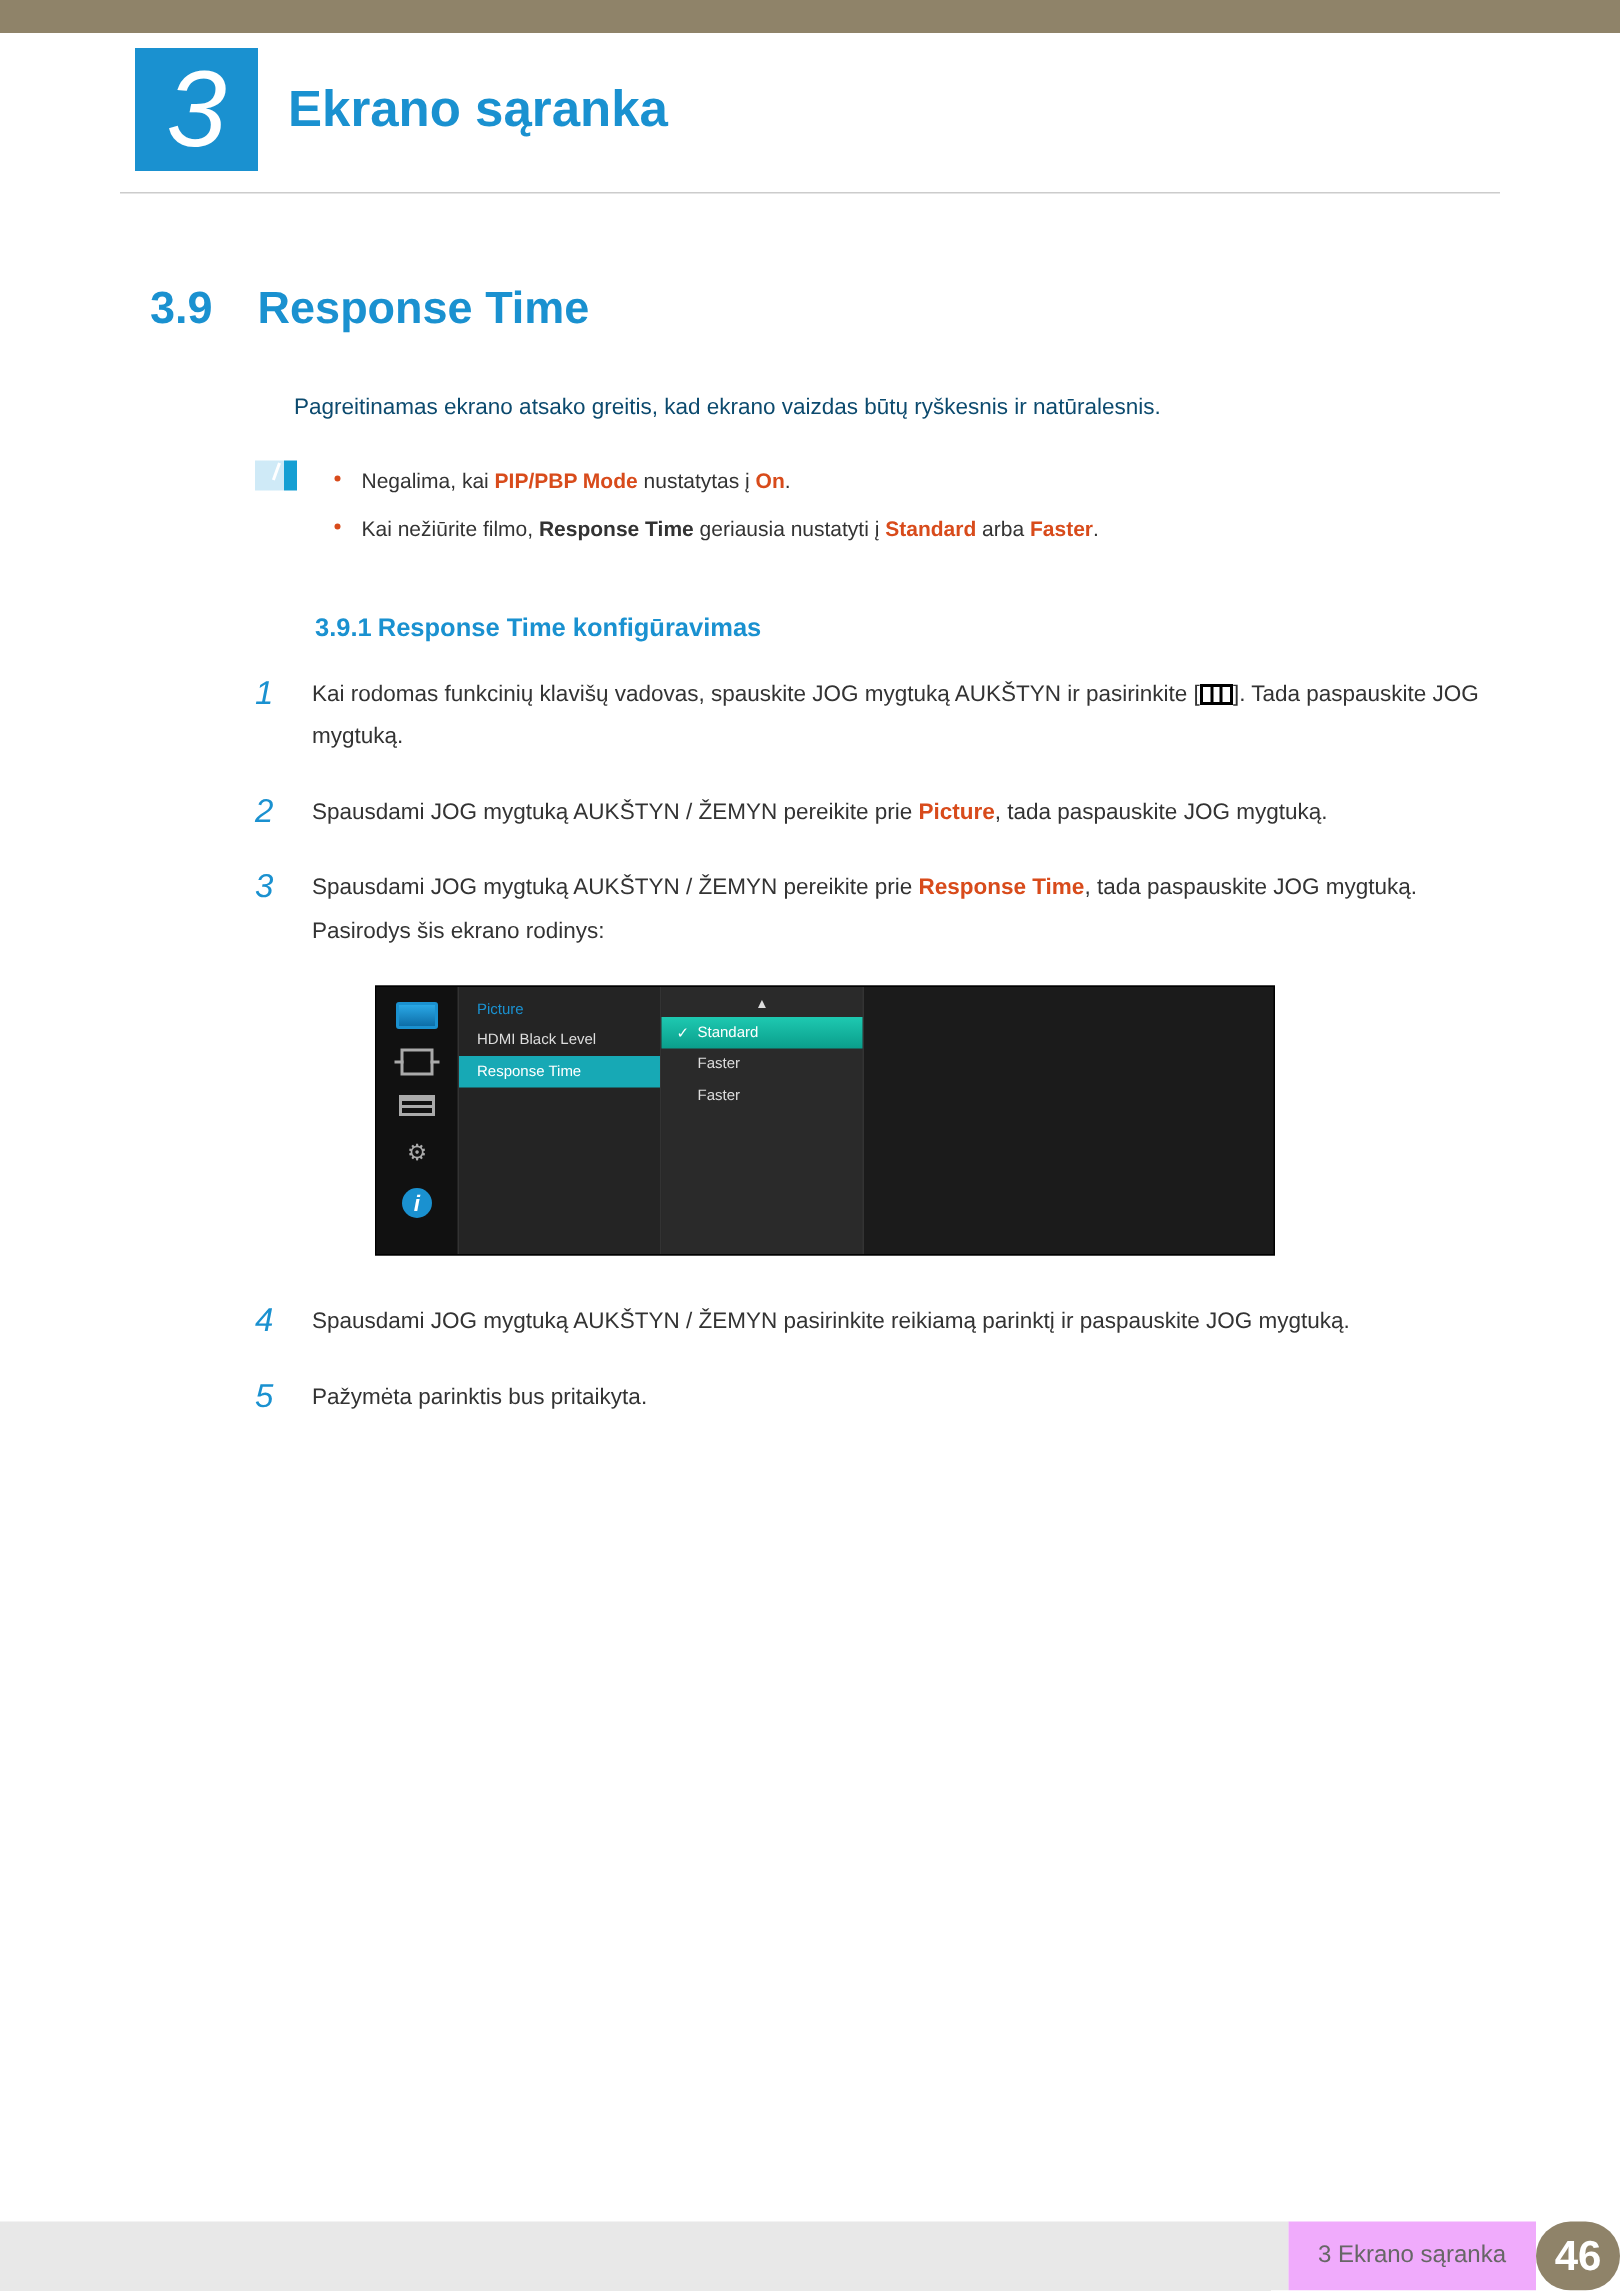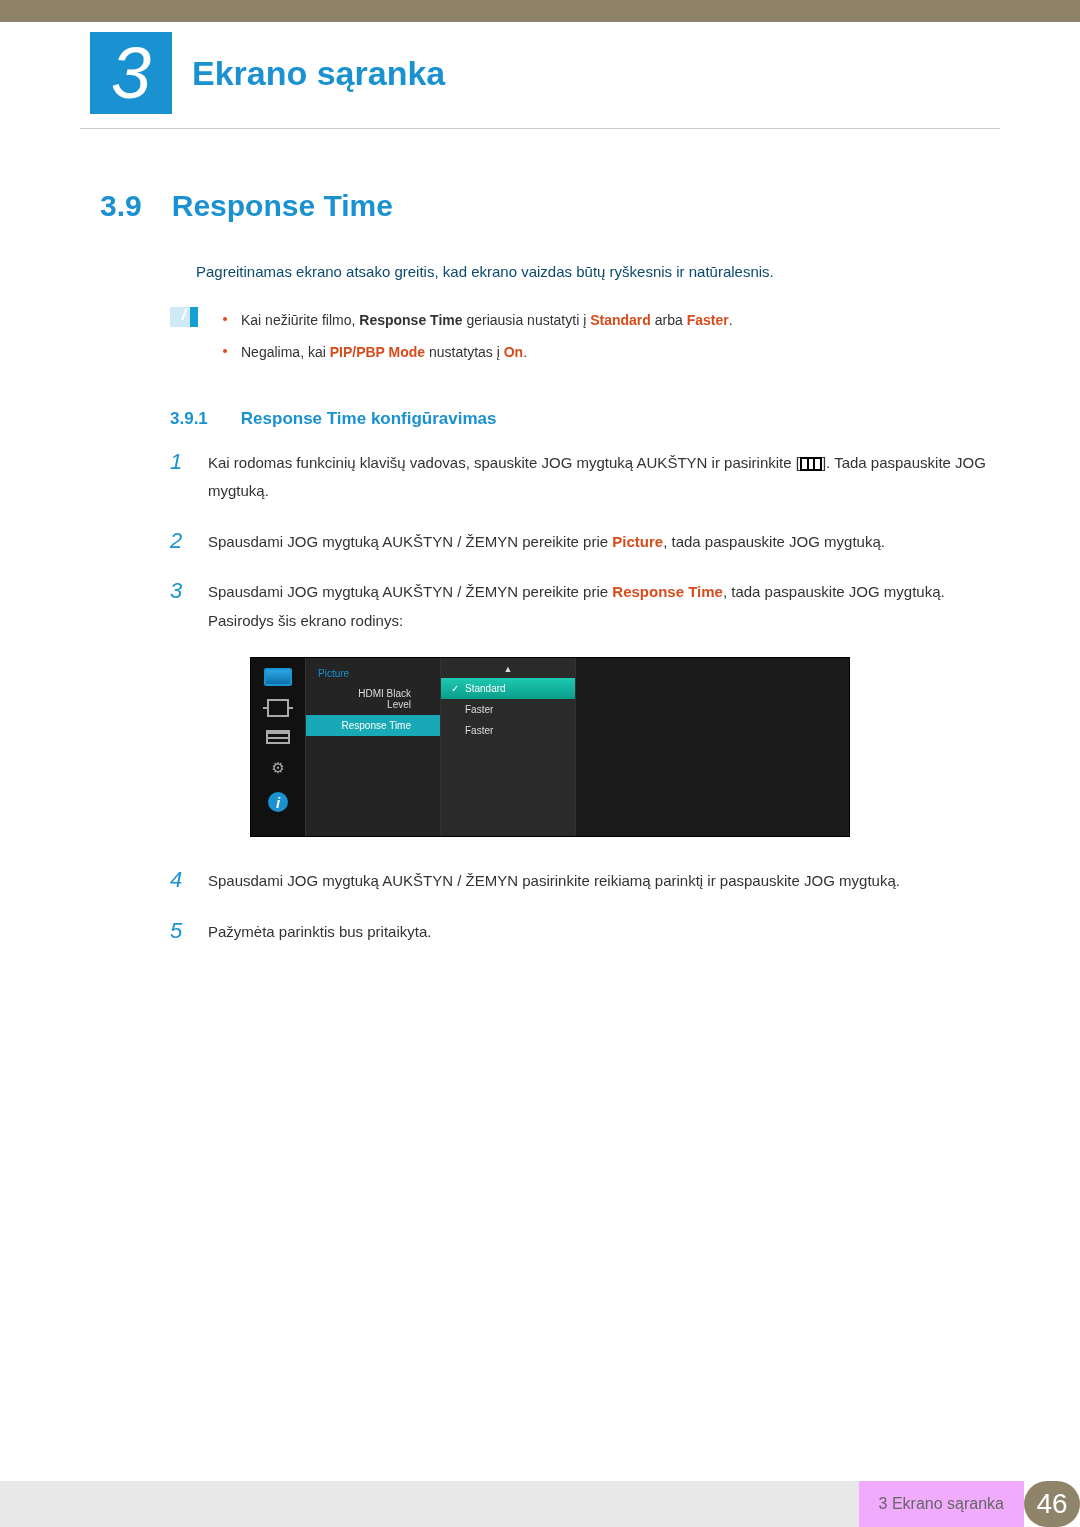--- a/index.html
+++ b/index.html
@@ -111,23 +111,23 @@
     width: 4px;
     height: 4px;
     border-radius: 50%;
     background: #d84b1b;
   }
   .bold { font-weight: bold; }
   .orange { color: #d84b1b; font-weight: bold; }
   .subsection {
     display: flex;
     align-items: baseline;
-    gap: 33px;
+    gap: 4px;
     margin-top: 40px;
-    margin-left: 70px;
+    margin-left: 110px;
   }
   .subsection-num { color: #1a91d0; font-size: 17px; font-weight: bold; }
   .subsection-title { color: #1a91d0; font-size: 17px; font-weight: bold; }
   .steps {
     list-style: none;
     margin-top: 20px;
     margin-left: 70px;
   }
   .steps li {
     display: flex;
@@ -229,22 +229,21 @@
     border-right:1px solid #333;
   }
   .osd-cat-title {
     color: #1a91d0;
     font-size: 10px;
     padding: 4px 12px;
   }
   .osd-item {
     font-size: 10px;
     color: #ddd;
-    padding: 5px 29px;
-    text-align: right;
+    padding: 5px 12px;
   }
   .osd-item.selected {
     background: #17a9b5;
     color: #fff;
   }
   .osd-options {
     width: 135px;
     background: #2a2a2a;
     padding-top: 6px;
     border-right:1px solid #333;
@@ -298,21 +297,21 @@
     font-size: 16px;
     padding: 14px 20px;
     display: flex;
     align-items: center;
   }
   .footer-page {
     background: #8f8369;
     color: #fff;
     width: 56px;
     font-size: 28px;
-    font-weight: normal;
+    font-weight: bold;
     display: flex;
     align-items: center;
     justify-content: center;
     border-radius: 23px;
   }
   .footer-bar {
     flex: 1;
     background: #e8e8e8;
   }
 </style>
@@ -333,24 +332,24 @@
     <div class="section-num">3.9</div>
     <div class="section-title">Response Time</div>
   </div>
 
   <p class="intro-text">Pagreitinamas ekrano atsako greitis, kad ekrano vaizdas būtų ryškesnis ir natūralesnis.</p>
 
   <div class="note-block">
     <div class="note-icon"></div>
     <ul class="bullet-list">
       <li>
-        <span>Kai nežiūrite filmo, </span><span class="bold">Response Time</span><span> geriausia nustatyti į </span><span class="orange">Standard</span><span> arba </span><span class="orange">Faster</span><span>.</span>
+        <span>Negalima, kai </span><span class="orange">PIP/PBP Mode</span><span> nustatytas į </span><span class="orange">On</span><span>.</span>
       </li>
       <li>
-        <span>Negalima, kai </span><span class="orange">PIP/PBP Mode</span><span> nustatytas į </span><span class="orange">On</span><span>.</span>
+        <span>Kai nežiūrite filmo, </span><span class="bold">Response Time</span><span> geriausia nustatyti į </span><span class="orange">Standard</span><span> arba </span><span class="orange">Faster</span><span>.</span>
       </li>
     </ul>
   </div>
 
   <div class="subsection">
     <div class="subsection-num">3.9.1</div>
     <div class="subsection-title">Response Time konfigūravimas</div>
   </div>
 
   <ol class="steps">

